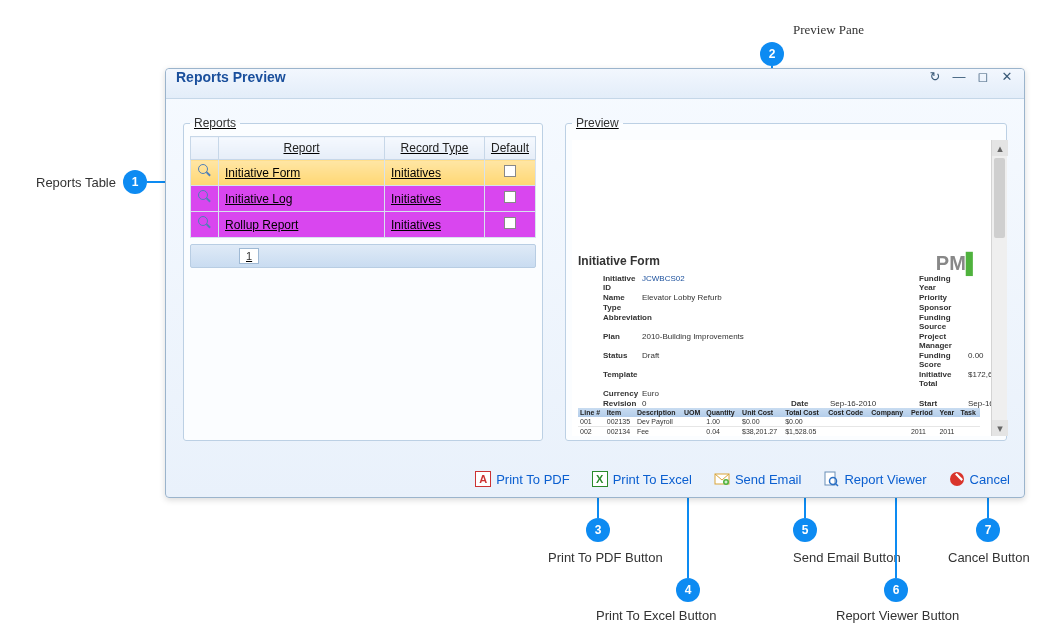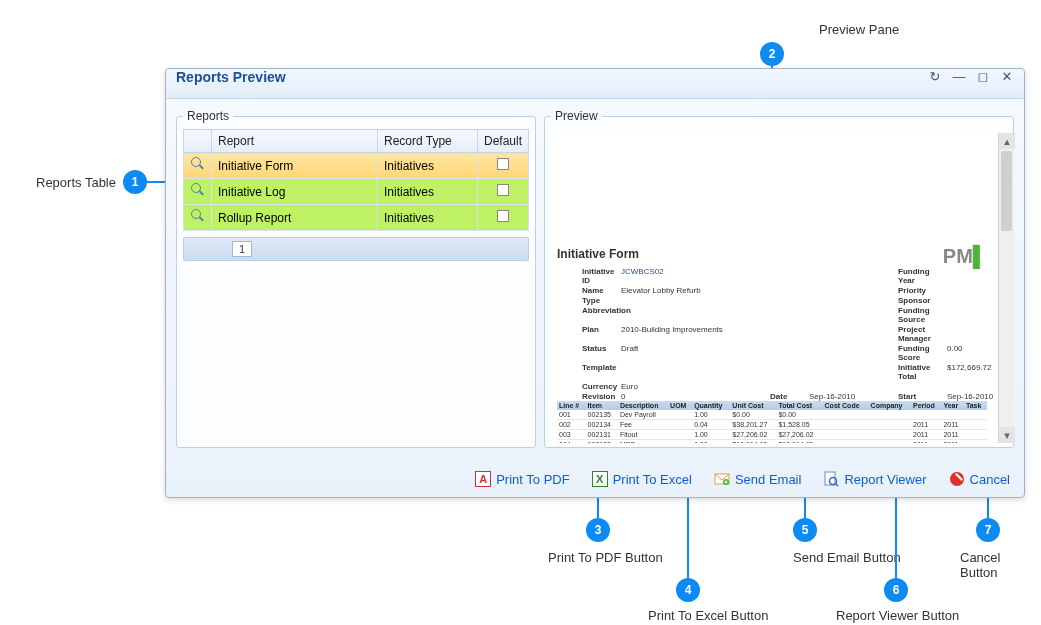--- a/index.html
+++ b/index.html
@@ -28,35 +28,36 @@
     background: linear-gradient(#f2f7fe, #e3edf9);
     border-radius: 4px 4px 0 0;
   }
   .titlebar .title { color: #1a4f9c; font-weight: bold; font-size: 14px; }
   .win-controls { display: flex; gap: 10px; }
   .win-btn { width: 14px; height: 14px; color: #3a5a78; cursor: pointer; display:flex; align-items:center; justify-content:center; font-size:13px; }
 
   .window-body { display:flex; padding: 10px 10px 6px 10px; gap: 8px; height: 355px; }
 
   fieldset.panel {
-    border: 1px solid #bcd0e4; border-radius: 3px; margin: 0; padding: 6px;
+    border: 1px solid #bcd0e4; border-radius: 3px; margin: 7px; padding: 6px;
     background: #fbfdff;
+    text-decoration: underline;
   }
   fieldset.panel > legend { font-size: 12px; color: #333; padding: 0 4px; }
 
   .reports-panel { flex: 0 0 360px; }
   .preview-panel { flex: 1; position: relative; }
 
   
   .rpt-table { width: 100%; border-collapse: collapse; font-size: 12px; }
   .rpt-table th {
     background: linear-gradient(#f5f9fe, #e6eef8);
-    border: 1px solid #c7d7e8; padding: 4px 6px; text-align:left; font-weight: normal; color:#222;
-  }
-  .rpt-table td { border: 1px solid #d7e2ee; padding: 4px 6px; background:#bef264; }
+    border: 1px solid #c7d7e8; padding: 4px 6px; text-align:center; font-weight: normal; color:#222;
+  }
+  .rpt-table td { border: 1px solid #d7e2ee; padding: 4px 6px; background:#d946ef; }
   .rpt-table td.iconcell { width: 24px; text-align:center; }
   .rpt-table td.chkcell { width: 44px; text-align:center; }
   tr.selected td { background: linear-gradient(#ffe6a5, #ffd773); }
   .mag {
     display:inline-block; width:14px; height:14px; position:relative;
   }
   .mag::before {
     content:""; position:absolute; width:8px; height:8px; border:1.5px solid #4f7fb8; border-radius:50%; left:0; top:0;
   }
   .mag::after {
@@ -97,47 +98,47 @@
   .ico.pdf { border-color:#c33; color:#c33; background:#fff; }
   .ico.xls { border-color:#2a8a2a; color:#2a8a2a; background:#fff; }
   .ico.mail { border:none; }
   .ico.viewer { border:none; }
   .ico.cancel { border:none; }
 
 </style>
 </head>
 <body>
 
-<div class="callout-label" style="left:819px; top:22px;">Preview Pane</div>
+<div class="callout-label" style="left:793px; top:22px;font-family:Liberation Serif, serif;">Preview Pane</div>
 <div class="callout-badge" style="left:760px; top:42px;">2</div>
 <div class="callout-line" style="left:771px; top:66px; width:2px; height:44px;"></div>
 
 <div class="callout-label" style="left:36px; top:175px;">Reports Table</div>
 <div class="callout-badge" style="left:123px; top:170px;">1</div>
 <div class="callout-line" style="left:147px; top:181px; width:18px; height:2px;"></div>
 
 <div class="callout-badge" style="left:586px; top:518px;">3</div>
 <div class="callout-line" style="left:597px; top:476px; width:2px; height:42px;"></div>
 <div class="callout-label" style="left:548px; top:550px;">Print To PDF Button</div>
 
 <div class="callout-badge" style="left:676px; top:578px;">4</div>
 <div class="callout-line" style="left:687px; top:476px; width:2px; height:102px;"></div>
-<div class="callout-label" style="left:648px; top:608px;">Print To Excel Button</div>
+<div class="callout-label" style="left:596px; top:608px;">Print To Excel Button</div>
 
 <div class="callout-badge" style="left:793px; top:518px;">5</div>
 <div class="callout-line" style="left:804px; top:476px; width:2px; height:42px;"></div>
 <div class="callout-label" style="left:793px; top:550px;">Send Email Button</div>
 
 <div class="callout-badge" style="left:884px; top:578px;">6</div>
 <div class="callout-line" style="left:895px; top:476px; width:2px; height:102px;"></div>
 <div class="callout-label" style="left:836px; top:608px;">Report Viewer Button</div>
 
 <div class="callout-badge" style="left:976px; top:518px;">7</div>
 <div class="callout-line" style="left:987px; top:476px; width:2px; height:42px;"></div>
-<div class="callout-label" style="left:948px; top:550px;margin-left:12px;">Cancel Button</div>
+<div class="callout-label" style="left:948px; top:550px;">Cancel Button</div>
 
 <div class="window">
   <div class="titlebar">
     <span class="title">Reports Preview</span>
     <div class="win-controls">
       <span class="win-btn">↻</span>
       <span class="win-btn">—</span>
       <span class="win-btn">◻</span>
       <span class="win-btn">✕</span>
     </div>

